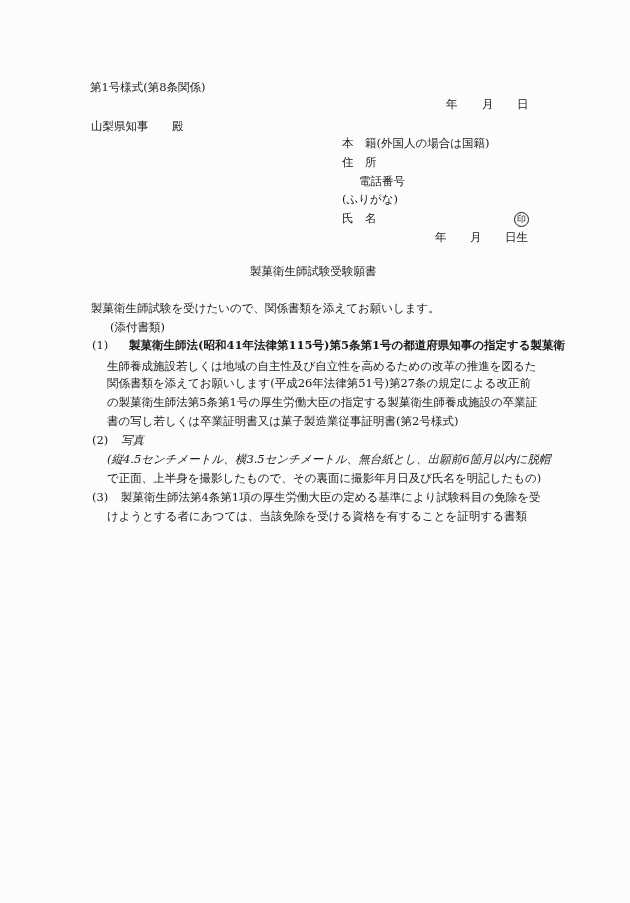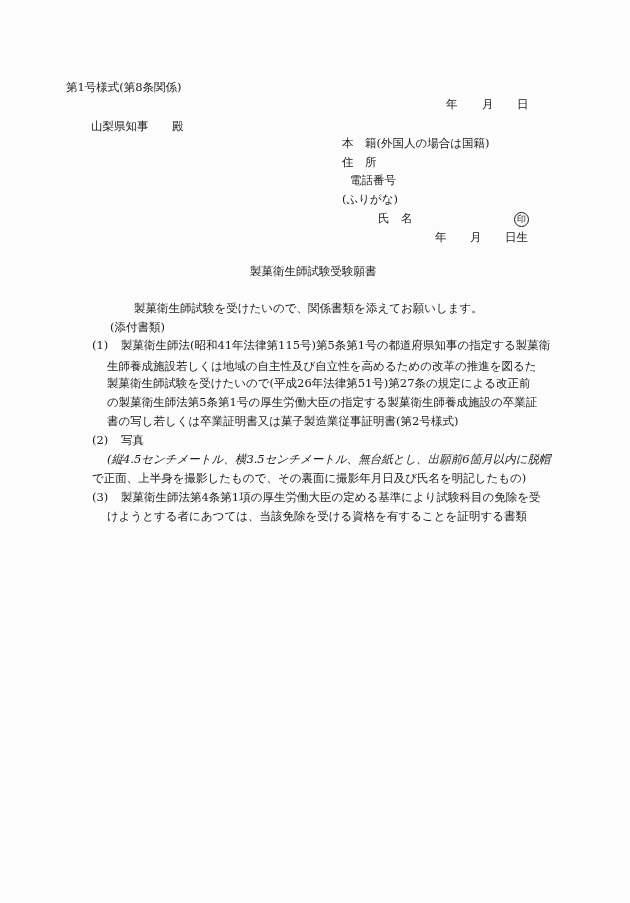--- a/index.html
+++ b/index.html
@@ -16,67 +16,67 @@
     .seal {
       display: inline-block; width: 13px; height: 13px; border: 1px solid #1a1a1a;
       border-radius: 50%; font-size: 9px; line-height: 13px; text-align: center;
     }
   </style>
 </head>
 <body>
 
 <div>
 
-  <div class="abs" style="left:66px; top:80px;text-align:right;">第1号様式(第8条関係)</div>
+  <div class="abs" style="left:90px; top:80px;text-align:right;">第1号様式(第8条関係)</div>
 
   <div>
     <span class="abs" style="left:446px; top:97px;">年</span>
     <span class="abs" style="left:482px; top:97px;">月</span>
     <span class="abs" style="left:517px; top:97px;">日</span>
   </div>
 
   <div>
     <span class="abs" style="left:91px; top:119px;text-align:right;">山梨県知事</span>
     <span class="abs" style="left:172px; top:119px;">殿</span>
   </div>
 
   <div>
     <div class="abs" style="left:342px; top:136px;text-align:center;">本　籍(外国人の場合は国籍)</div>
     <div class="abs" style="left:342px; top:155px;text-align:center;">住　所</div>
-    <div class="abs" style="left:350px; top:174px;font-family:Liberation Mono, monospace;">電話番号</div>
+    <div class="abs" style="left:359px; top:174px;">電話番号</div>
     <div class="abs" style="left:342px; top:192px;">(ふりがな)</div>
-    <div class="abs" style="left:342px; top:211px;margin-left:36px;">氏　名</div>
+    <div class="abs" style="left:342px; top:211px;">氏　名</div>
     <div class="abs" style="left:514px; top:211px;">
       <span class="seal">印</span>
     </div>
     <span class="abs" style="left:435px; top:230px;">年</span>
     <span class="abs" style="left:470px; top:230px;">月</span>
     <span class="abs" style="left:505px; top:230px;">日生</span>
   </div>
 
   <div class="abs" style="left:250px; top:264px;">製菓衛生師試験受験願書</div>
 
-  <div class="abs" style="left:91px; top:301px;margin-left:43px;">製菓衛生師試験を受けたいので、関係書類を添えてお願いします。</div>
+  <div class="abs" style="left:91px; top:301px;">製菓衛生師試験を受けたいので、関係書類を添えてお願いします。</div>
 
   <div class="abs" style="left:78px; top:320px;margin-left:32px;">(添付書類)</div>
 
   <div>
     <div class="abs" style="left:92px; top:338px;">(1)</div>
-    <div class="abs" style="left:121px; top:338px;">製菓衛生師法(昭和41年法律第115号)第5条第1号の都道府県知事の指定する製菓衛</div>
+    <div class="abs" style="left:129px; top:338px;font-weight:bold;">製菓衛生師法(昭和41年法律第115号)第5条第1号の都道府県知事の指定する製菓衛</div>
     <div class="abs" style="left:107px; top:359px;">生師養成施設若しくは地域の自主性及び自立性を高めるための改革の推進を図るた</div>
-    <div class="abs" style="left:107px; top:376px;">製菓衛生師試験を受けたいので(平成26年法律第51号)第27条の規定による改正前</div>
+    <div class="abs" style="left:107px; top:376px;">関係書類を添えてお願いします(平成26年法律第51号)第27条の規定による改正前</div>
     <div class="abs" style="left:107px; top:395px;">の製菓衛生師法第5条第1号の厚生労働大臣の指定する製菓衛生師養成施設の卒業証</div>
     <div class="abs" style="left:107px; top:414px;">書の写し若しくは卒業証明書又は菓子製造業従事証明書(第2号様式)</div>
   </div>
 
   <div>
     <div class="abs" style="left:92px; top:433px;">(2)</div>
-    <div class="abs" style="left:121px; top:433px;">写真</div>
+    <div class="abs" style="left:121px; top:433px;font-style:italic;">写真</div>
     <div class="abs" style="left:107px; top:452px;font-style:italic;">(縦4.5センチメートル、横3.5センチメートル、無台紙とし、出願前6箇月以内に脱帽</div>
-    <div class="abs" style="left:92px; top:471px;text-align:right;">で正面、上半身を撮影したもので、その裏面に撮影年月日及び氏名を明記したもの)</div>
+    <div class="abs" style="left:107px; top:471px;text-align:right;">で正面、上半身を撮影したもので、その裏面に撮影年月日及び氏名を明記したもの)</div>
   </div>
 
   <div>
     <div class="abs" style="left:92px; top:490px;">(3)</div>
     <div class="abs" style="left:121px; top:490px;">製菓衛生師法第4条第1項の厚生労働大臣の定める基準により試験科目の免除を受</div>
     <div class="abs" style="left:107px; top:509px;">けようとする者にあつては、当該免除を受ける資格を有することを証明する書類</div>
   </div>
 
 </div>
 

